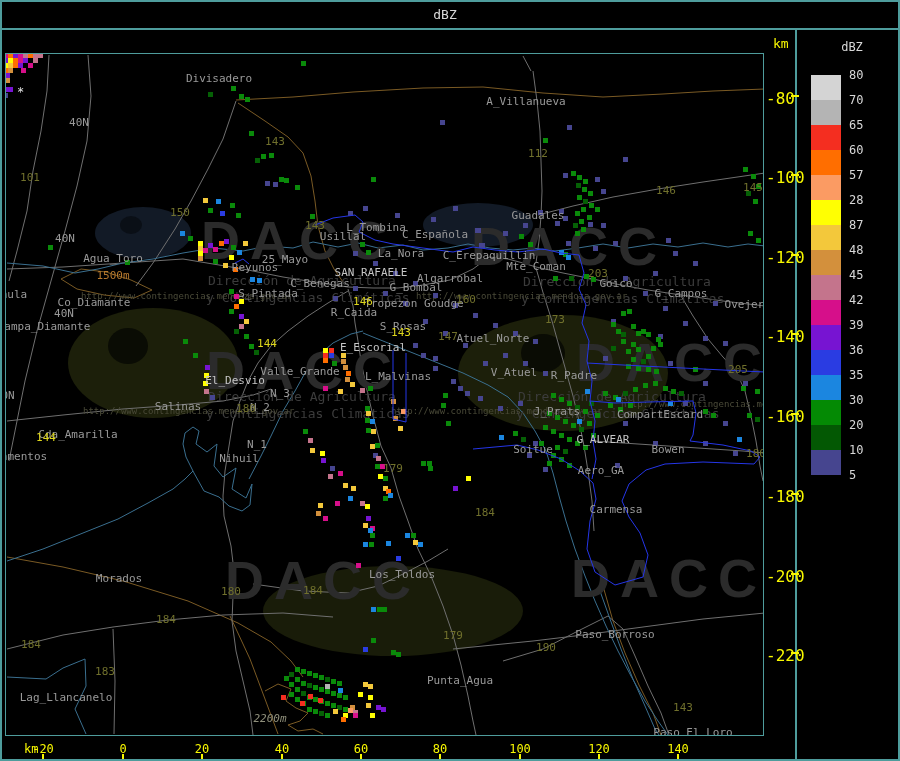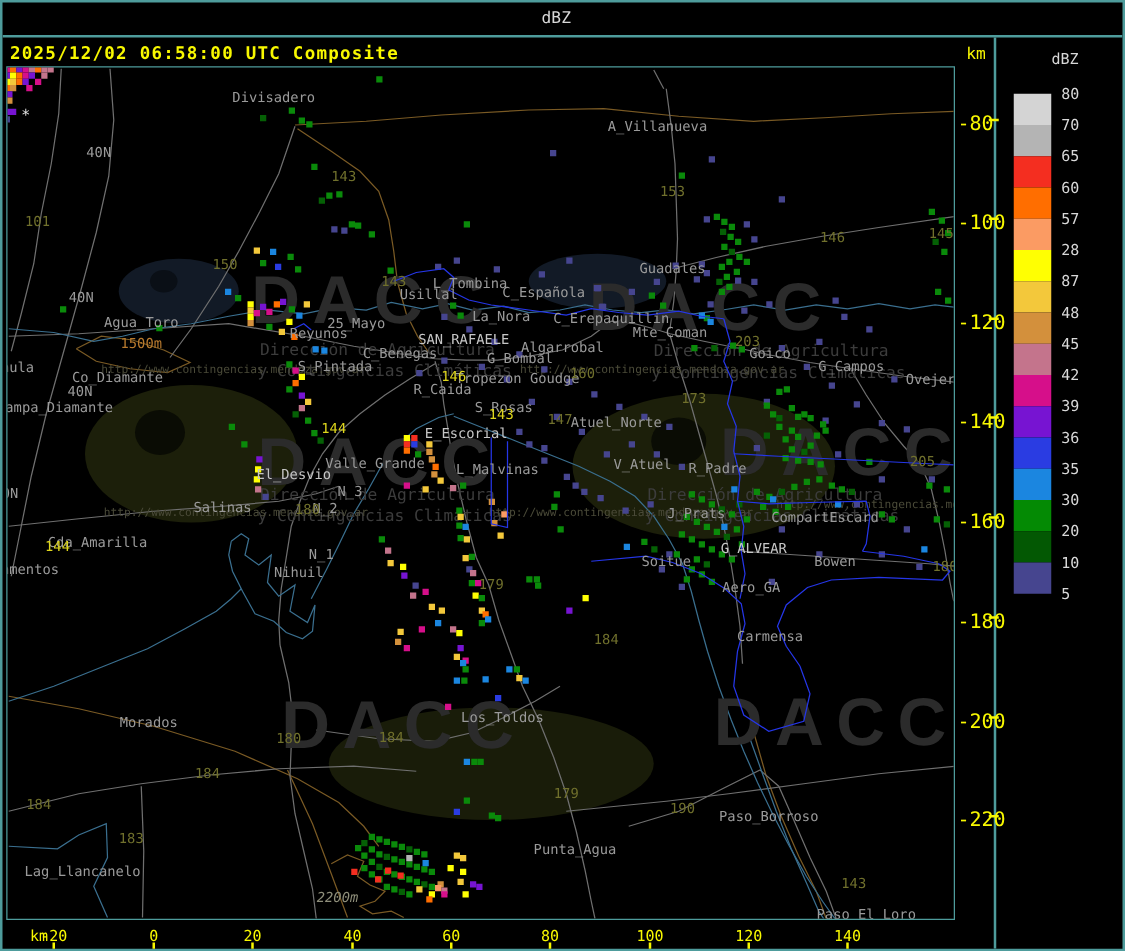--- a/index.html
+++ b/index.html
@@ -38,21 +38,20 @@
   .lg-label{position:absolute;left:847px;color:#d8d8d8;font-size:12px;}
 </style>
 </head>
 <body>
 
 <div class="screen">
   <div class="abs titlebar">
     <div class="abs title-dbz">dBZ</div>
   </div>
   <div class="abs hline"></div>
-  <div class="abs timestamp">2025/12/02 06:58:00 UTC Composite</div>
   <div class="abs km-top">km</div>
   <div class="abs vline"></div>
   <div class="abs legend-title">dBZ</div>
 
   <div class="abs map">
     <svg id="svg-base" width="757" height="681" viewBox="3 53 757 681">
         <ellipse cx="140" cy="232" rx="48" ry="26" fill="#121a26"></ellipse>
         <ellipse cx="475" cy="224" rx="55" ry="22" fill="#121a26"></ellipse>
         <ellipse cx="150" cy="362" rx="85" ry="55" fill="#1c1f0a"></ellipse>
         <ellipse cx="560" cy="372" rx="105" ry="58" fill="#1c1f0a"></ellipse>
@@ -600,30 +599,30 @@
         <div class="town" style="left: 610px; top: 455px;">Carmensa</div>
         <div class="town" style="left: 38px; top: 272px;">Pampa_Diamante</div>
         <div class="town" style="left: 88px; top: 248px;">Co_Diamante</div>
         <div class="town" style="left: 8px; top: 240px;">aula</div>
         <div class="town" style="left: 18px; top: 402px;">amentos</div>
         <div class="town" style="left: 72px; top: 380px;">Cda_Amarilla</div>
         <div class="town" style="left: 113px; top: 524px;">Morados</div>
         <div class="town" style="left: 396px; top: 520px;">Los_Toldos</div>
         <div class="town" style="left: 454px; top: 626px;">Punta_Agua</div>
         <div class="town" style="left: 60px; top: 643px;">Lag_Llancanelo</div>
-        <div class="town" style="left: 609px; top: 599px;">Paso_Borroso</div>
+        <div class="town" style="left: 609px; top: 580px;">Paso_Borroso</div>
         <div class="town" style="left: 687px; top: 678px;">Paso_El_Loro</div>
         <div class="town" style="left: 73px; top: 68px;">40N</div>
         <div class="town" style="left: 59px; top: 184px;">40N</div>
         <div class="town" style="left: 58px; top: 259px;">40N</div>
         <div class="town" style="left: 2px; top: 341px;">0N</div>
         <div class="route" style="left: 24px; top: 123px;">101</div>
         <div class="route" style="left: 269px; top: 87px;">143</div>
         <div class="route" style="left: 174px; top: 158px;">150</div>
-        <div class="route" style="left: 532px; top: 99px;">153</div>
+        <div class="route" style="left: 532px; top: 99px;">112</div>
         <div class="route" style="left: 660px; top: 136px;">146</div>
         <div class="route" style="left: 747px; top: 133px;">145</div>
         <div class="route" style="left: 309px; top: 171px;">143</div>
         <div class="route" style="left: 592px; top: 219px;">203</div>
         <div class="route" style="left: 460px; top: 245px;">160</div>
         <div class="route" style="left: 442px; top: 282px;">147</div>
         <div class="route" style="left: 549px; top: 265px;">173</div>
         <div class="route" style="left: 732px; top: 315px;">205</div>
         <div class="route" style="left: 387px; top: 414px;">179</div>
         <div class="route" style="left: 240px; top: 354px;">180</div>

